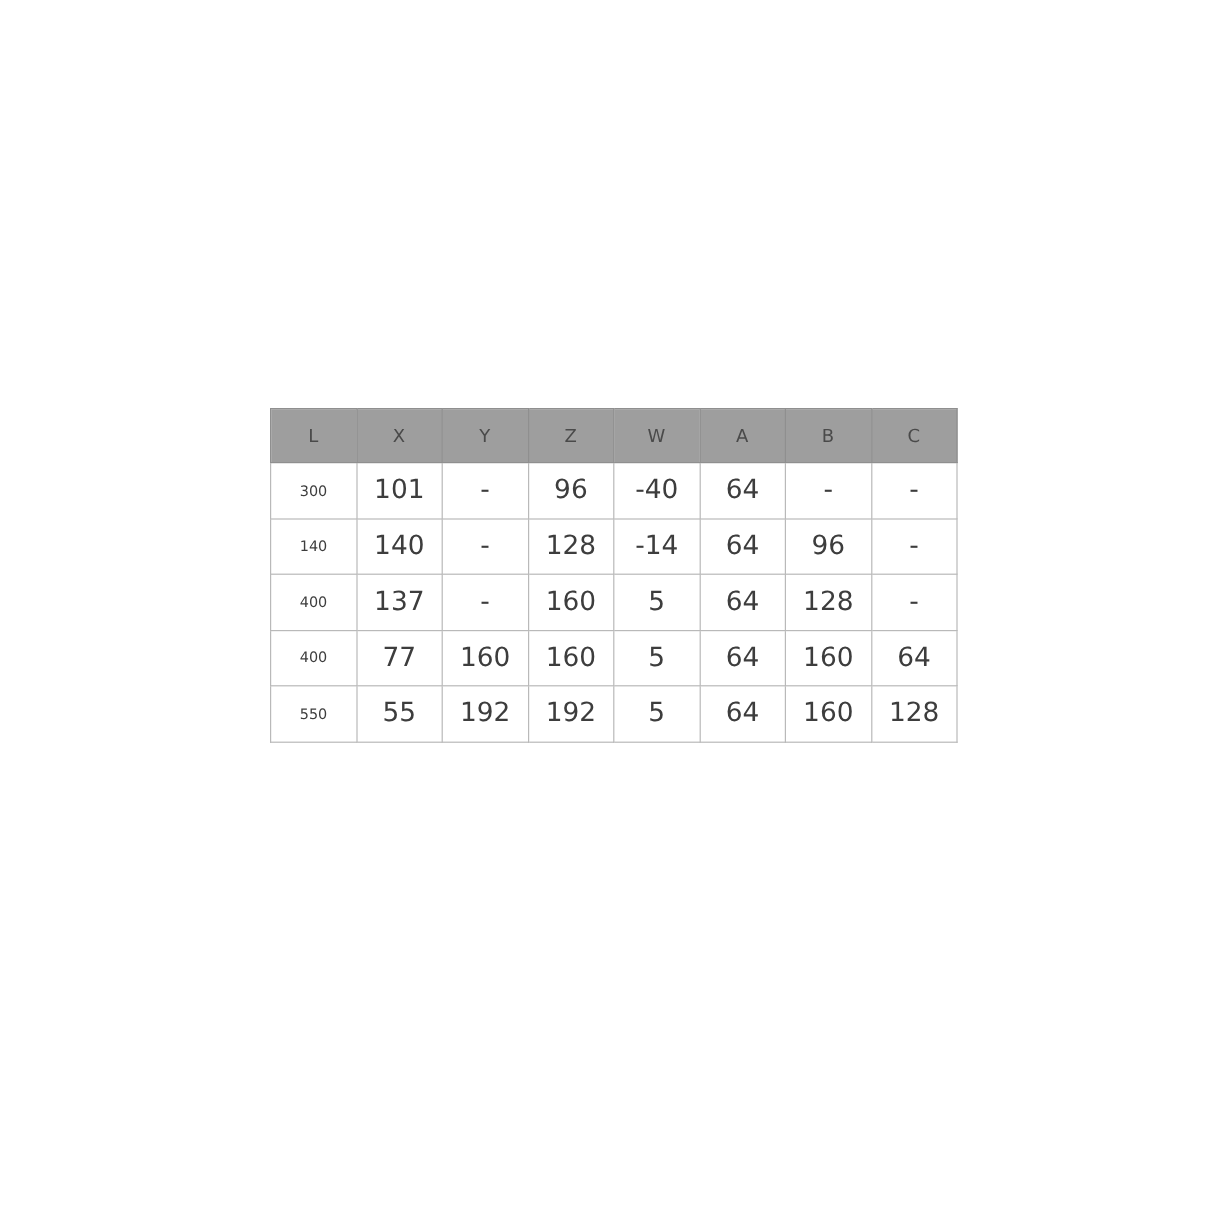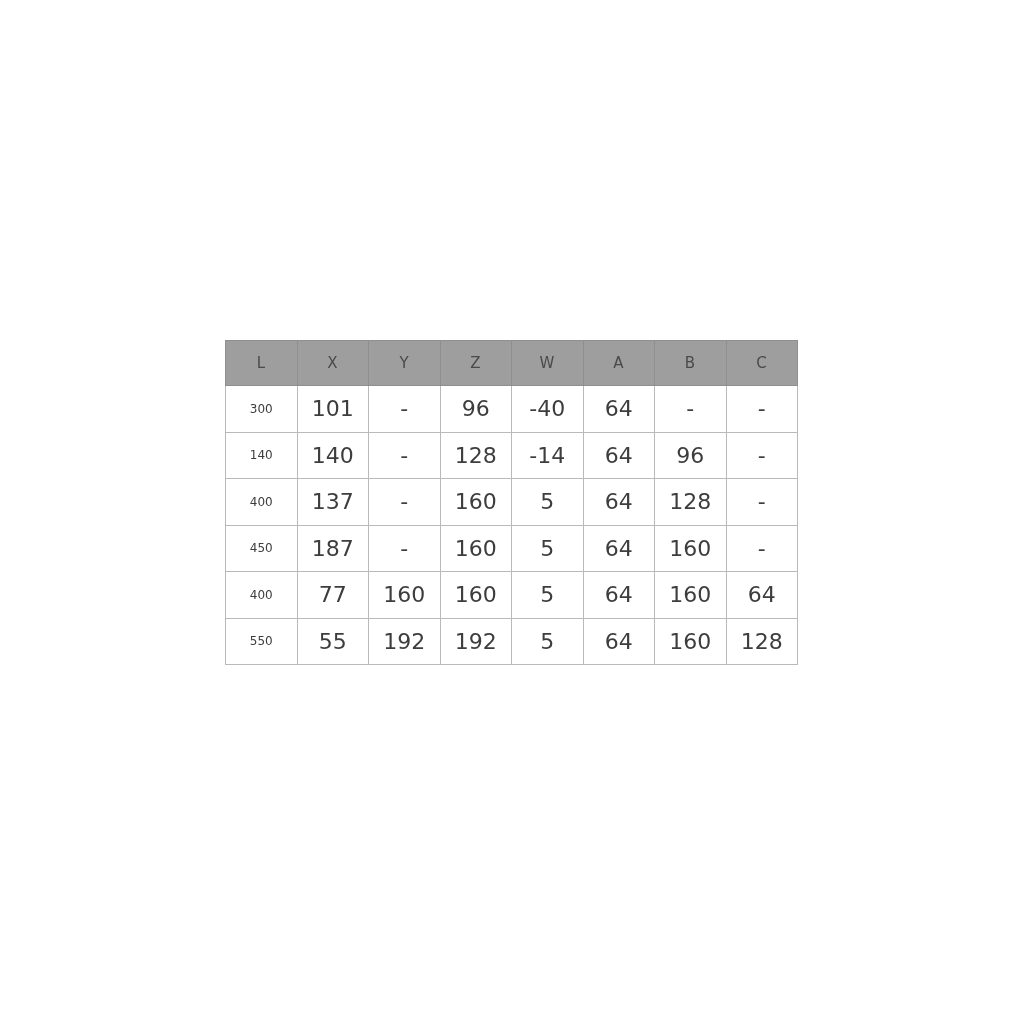--- a/index.html
+++ b/index.html
@@ -93,30 +93,20 @@
         <td>400</td>
         <td>137</td>
         <td>-</td>
         <td>160</td>
         <td>5</td>
         <td>64</td>
         <td>128</td>
         <td>-</td>
       </tr>
       <tr>
-        <td>450</td>
-        <td>187</td>
-        <td>-</td>
-        <td>160</td>
-        <td>5</td>
-        <td>64</td>
-        <td>160</td>
-        <td>-</td>
-      </tr>
-      <tr>
         <td>400</td>
         <td>77</td>
         <td>160</td>
         <td>160</td>
         <td>5</td>
         <td>64</td>
         <td>160</td>
         <td>64</td>
       </tr>
       <tr>

